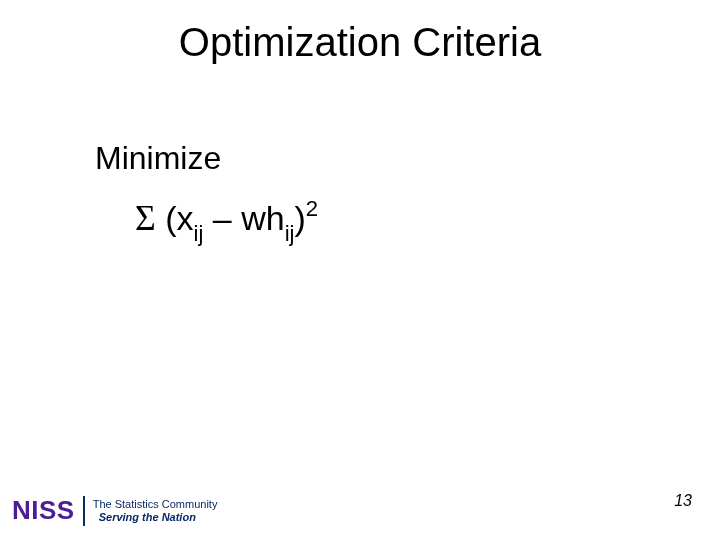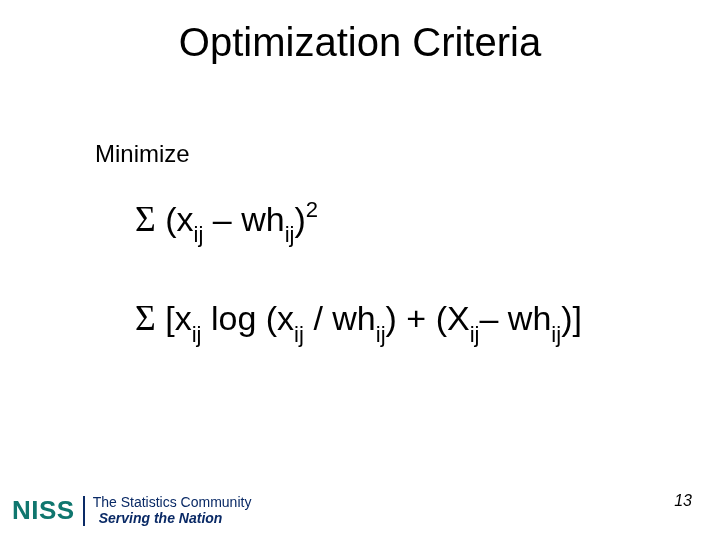--- a/index.html
+++ b/index.html
@@ -32,22 +32,22 @@
   }
 
   .body {
     position: absolute;
     top: 140px;
     left: 95px;
     right: 60px;
   }
 
   .minimize {
-    font-size: 24px;
-    margin-bottom: 32px;
+    font-size: 32px;
+    margin-bottom: 22px;
   }
 
   .formula {
     font-size: 34px;
     margin-left: 40px;
     margin-bottom: 55px;
     line-height: 1.1;
     white-space: nowrap;
   }
 
@@ -75,32 +75,32 @@
     left: 12px;
     bottom: 14px;
     display: flex;
     align-items: center;
     gap: 8px;
   }
 
   .niss-logo {
     font-size: 26px;
     font-weight: bold;
-    color: #0f766e;
+    color: #4c1d95;
     letter-spacing: 0.5px;
   }
 
   .niss-divider {
     width: 2px;
     height: 30px;
     background: #0a2a66;
   }
 
   .niss-tagline {
-    font-size: 14px;
+    font-size: 11px;
     line-height: 1.1;
     color: #0a2a66;
   }
   .niss-tagline .line2 {
     font-style: italic;
     margin-left: 6px;
     font-weight: bold;
   }
 
   .page-num {
@@ -118,23 +118,20 @@
 
   <div class="title">Optimization Criteria</div>
 
   <div class="body">
     <div class="minimize">Minimize</div>
 
     <div class="formula">
       <span class="sigma">Σ</span><span> (x</span><span class="sub">ij</span><span> – wh</span><span class="sub">ij</span><span>)</span><span class="sup">2</span>
     </div>
 
-    <div class="formula">
-      <span class="sigma">Σ</span><span> [x</span><span class="sub">ij</span><span> log (x</span><span class="sub">ij</span><span> / wh</span><span class="sub">ij</span><span>) + (X</span><span class="sub">ij</span><span>– wh</span><span class="sub">ij</span><span>)]</span>
-    </div>
   </div>
 
   <div class="footer">
     <div class="niss-logo">NISS</div>
     <div class="niss-divider"></div>
     <div class="niss-tagline">
       <div>The Statistics Community</div>
       <div class="line2">Serving the Nation</div>
     </div>
   </div>

